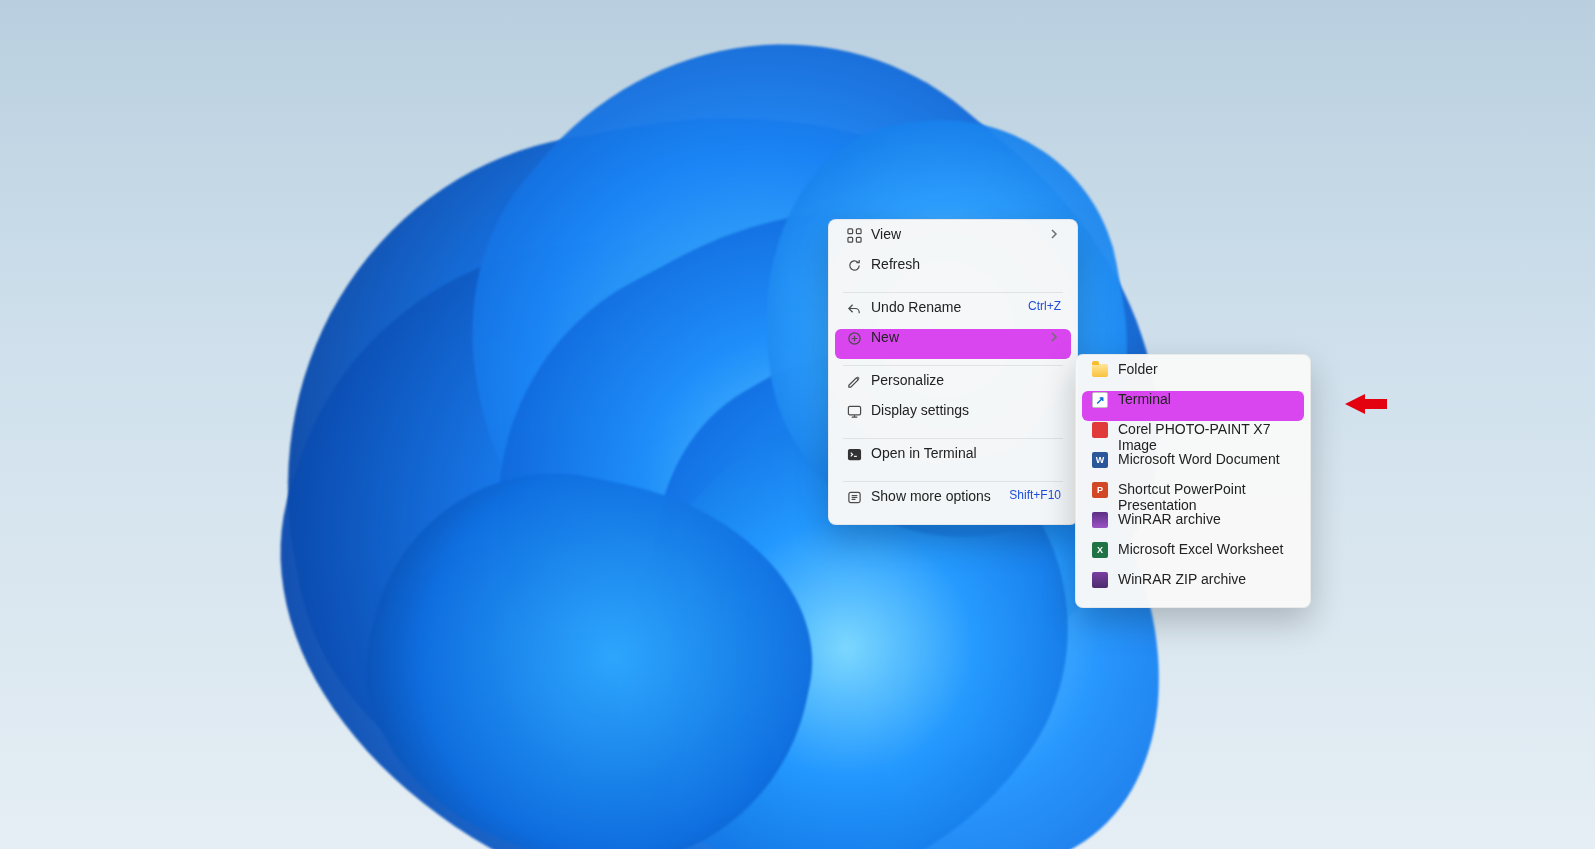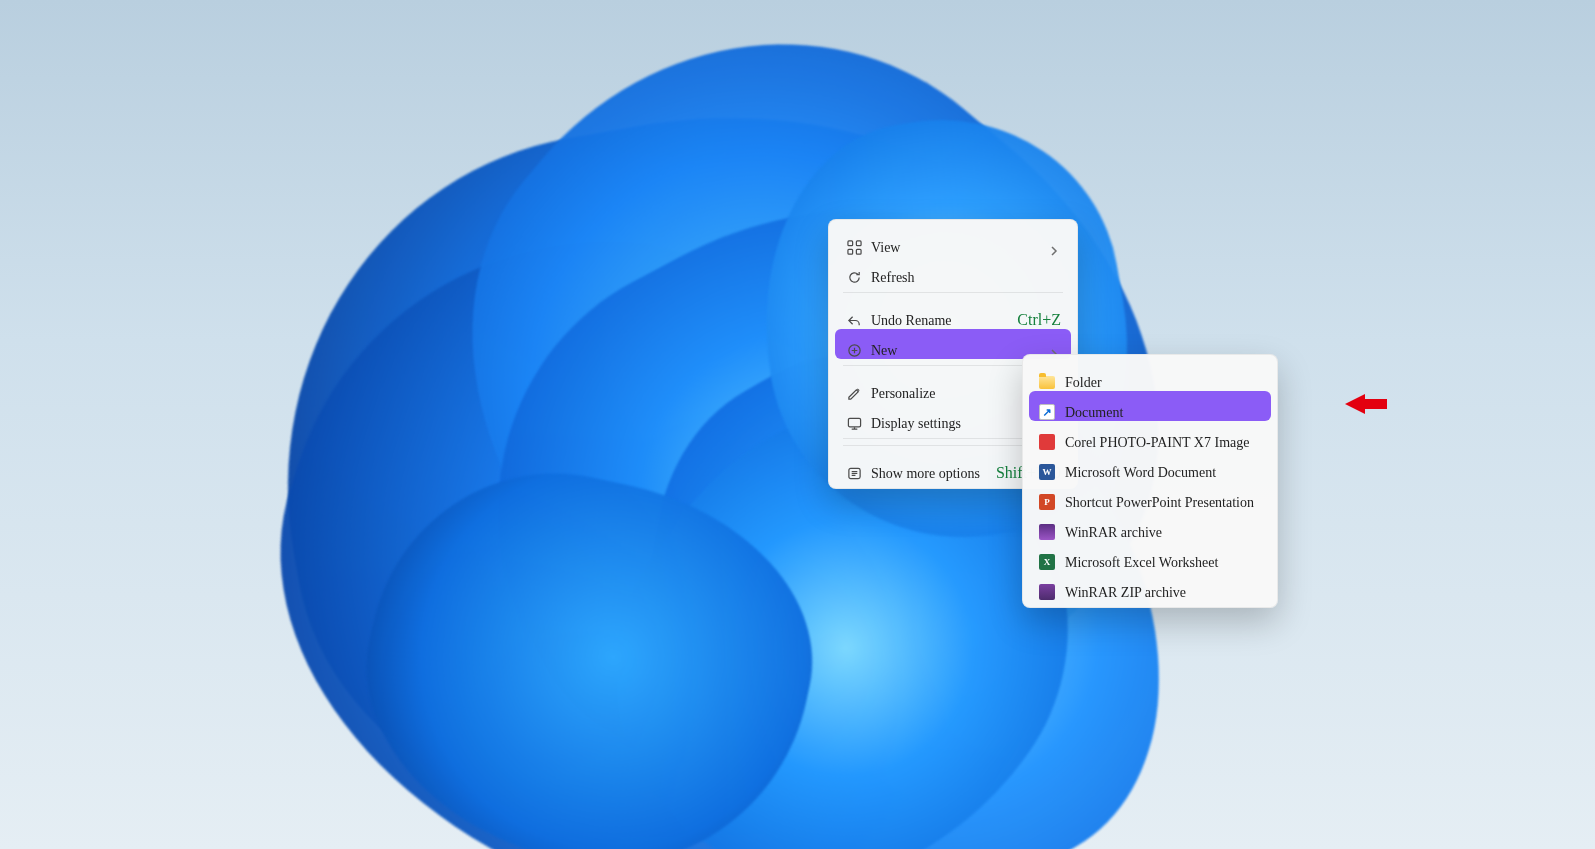--- a/index.html
+++ b/index.html
@@ -37,37 +37,36 @@
   .menu {
     position: absolute;
     background: rgba(248,248,248,0.98);
     border: 1px solid rgba(0,0,0,0.06);
     border-radius: 8px;
     box-shadow: 0 14px 34px rgba(0,0,0,.22);
     padding: 6px 6px;
     z-index: 10;
   }
   .menu.context { left: 828px; top: 219px; width: 250px; }
-  .menu.sub     { left: 1022px; top: 354px; width: 256px; z-index: 11; }
+  .menu.sub     { left: 1075px; top: 354px; width: 236px; z-index: 11; }
 
   .item {
-    display: flex; align-items: flex-end;
+    display: flex; align-items: flex-start;
     height: 30px;
     padding: 0 10px 0 8px;
     border-radius: 6px;
     cursor: default;
     user-select: none;
     font-size: 14px;
     color: #222;
-    font-family: Liberation Serif, serif;
-  }
-  .item.hover { background: #8b5cf6; }
+  }
+  .item.hover { background: #d946ef; }
   .item .icon-slot { width: 22px; height: 18px; display:flex; align-items:center; justify-content:center; color:#4b4b4b; }
   .item .label { flex: 1; padding-left: 6px; }
-  .item .shortcut { color:#15803d; font-size:16px; padding-left:10px; }
+  .item .shortcut { color:#1d4ed8; font-size:12px; padding-left:10px; }
   .item .chevron { width:12px; height:12px; color:#6f6f6f; }
   .sep { height:1px; background: rgba(0,0,0,.08); margin: 6px 8px; }
 
   .sub .item .icon-slot { width:20px; height:18px; }
   .sub .item .label { padding-left:8px; }
 
   
   .arrow {
     position: absolute; left: 1345px; top: 394px; z-index: 20;
   }
@@ -189,20 +188,30 @@
       <svg width="15" height="15" viewBox="0 0 16 16" fill="none" stroke="currentColor" stroke-width="1.3">
         <rect x="1.5" y="2.5" width="13" height="9" rx="1.5"></rect>
           <path d="M5 14h6M8 12v2"></path>
       </svg>
     </span>
     <span class="label">Display settings</span>
   </div>
 
   <div class="sep"></div>
 
+  <div class="item">
+    <span class="icon-slot">
+      <svg width="15" height="15" viewBox="0 0 16 16" fill="currentColor">
+        <rect x="1" y="2" width="14" height="12" rx="2" fill="#333"></rect>
+        <path d="M4 6l2 2-2 2" stroke="#fff" stroke-width="1.2" fill="none"></path>
+          <path d="M7.5 10h3" stroke="#fff" stroke-width="1.2"></path>
+      </svg>
+    </span>
+    <span class="label">Open in Terminal</span>
+  </div>
 
   <div class="sep"></div>
 
   <div class="item">
     <span class="icon-slot">
       <svg width="15" height="15" viewBox="0 0 16 16" fill="none" stroke="currentColor" stroke-width="1.3">
         <rect x="2" y="2.5" width="12" height="11" rx="2"></rect>
           <path d="M5 6h6M5 8h6M5 10h4"></path>
       </svg>
     </span>
@@ -215,21 +224,21 @@
   <div class="item">
     <span class="icon-slot">
         <span class="folder-icon"></span>
       </span>
     <span class="label">Folder</span>
   </div>
   <div class="item hover">
     <span class="icon-slot">
         <span class="shortcut-icon">↗</span>
       </span>
-    <span class="label">Document</span>
+    <span class="label">Terminal</span>
   </div>
   <div class="item">
     <span class="icon-slot">
         <span class="badge cpt-icon"></span>
       </span>
     <span class="label">Corel PHOTO-PAINT X7 Image</span>
   </div>
   <div class="item">
     <span class="icon-slot">
         <span class="badge docx-icon">W</span>

